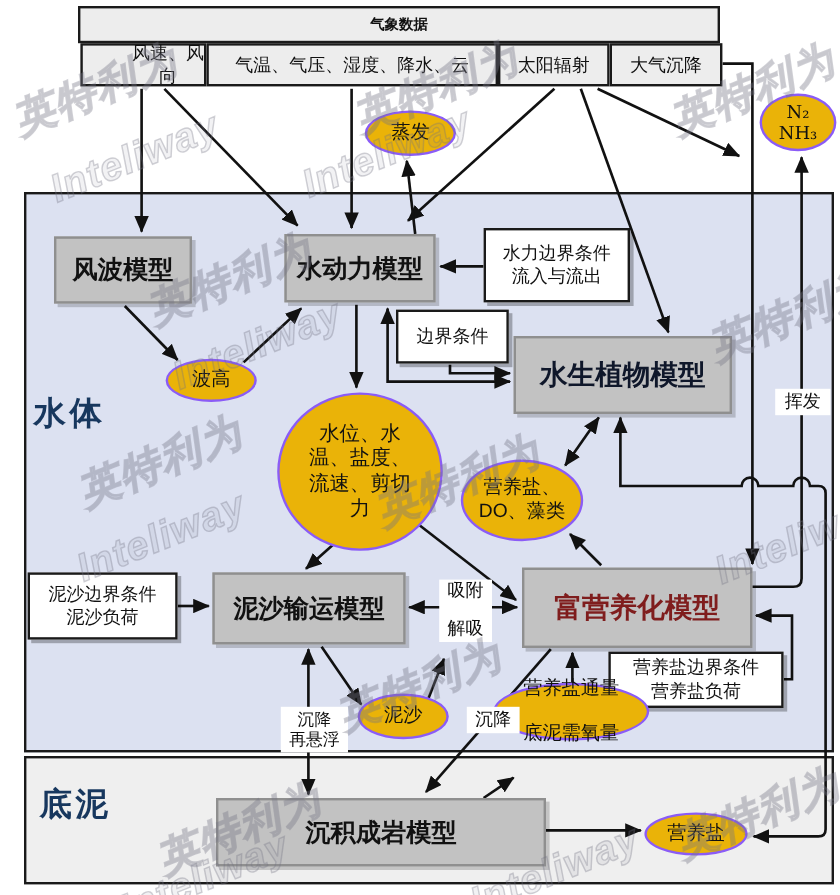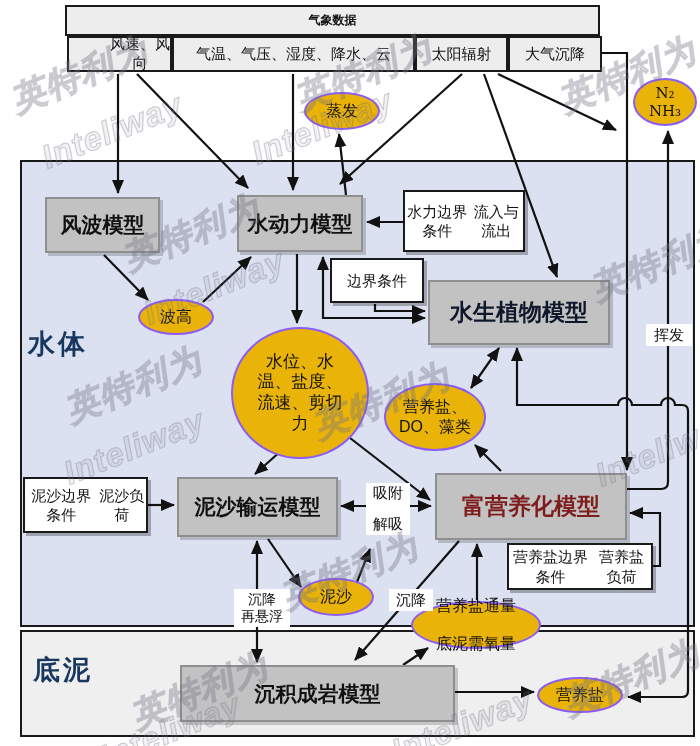--- a/index.html
+++ b/index.html
@@ -16,21 +16,21 @@
           justify-content:center;text-align:center;z-index:10;font-size:15px;}
   .methead{font-size:12px;font-weight:600;}
   
   .model{background:#c2c2c2;border:2px solid #8f8f8f;box-shadow:3px 3px 0 rgba(0,0,0,0.18);
          display:flex;align-items:center;justify-content:center;text-align:center;
          font-size:21px;font-weight:bold;z-index:10;}
   .model.red{color:#0f172a;font-size:23px;}
   .model.purple{color:#7f1d1d;font-size:23px;}
   
   .wbox{background:#fff;border:2px solid #1a1a1a;box-shadow:3px 3px 0 rgba(0,0,0,0.28);
-        display:flex;align-items:center;justify-content:center;
+        display:flex;flex-direction:column;align-items:center;justify-content:center;
         text-align:center;font-size:15px;line-height:1.3;z-index:10;}
   
   .ell{background:#eab308;border:2px solid #8b5cf6;border-radius:50%;
        display:flex;flex-direction:column;align-items:center;justify-content:center;
        text-align:center;font-size:16px;line-height:1.22;z-index:11;}
   .ell.serif{font-family:"DejaVu Serif","Liberation Serif",serif;font-size:15px;}
   
   .flab{background:#fff;display:flex;flex-direction:column;align-items:center;
         justify-content:center;text-align:center;font-size:15px;line-height:1.25;z-index:20;}
   svg.wires{position:absolute;left:0;top:0;z-index:5;}
@@ -166,21 +166,21 @@
     <span>流速、剪切</span>
     <span>力</span>
   </div>
   <div class="abs ell" style="left:298px;top:578px;width:76px;height:38px;">
     <span>泥沙</span>
   </div>
   <div class="abs ell" style="left:384px;top:383px;width:102px;height:68px;">
     <span>营养盐、</span>
     <span>DO、藻类</span>
   </div>
-  <div class="abs ell" style="left:411px;top:601px;width:130px;height:48px;gap:18px;">
+  <div class="abs ell" style="left:411px;top:569px;width:130px;height:48px;gap:18px;">
     <span>营养盐通量</span>
     <span>底泥需氧量</span>
   </div>
   <div class="abs ell" style="left:537px;top:677px;width:86px;height:36px;">
     <span>营养盐</span>
   </div>
 
   <div class="abs flab" style="left:646px;top:324px;width:46px;height:22px;">
     <span>挥发</span>
   </div>

